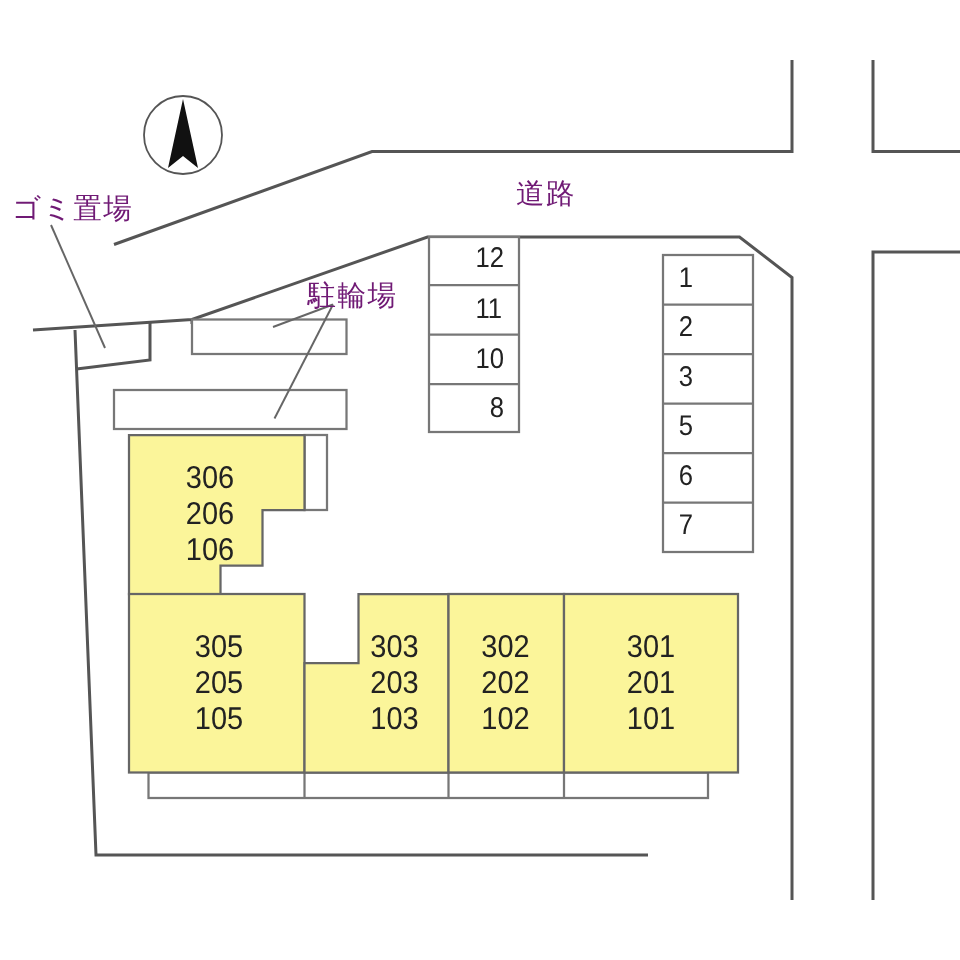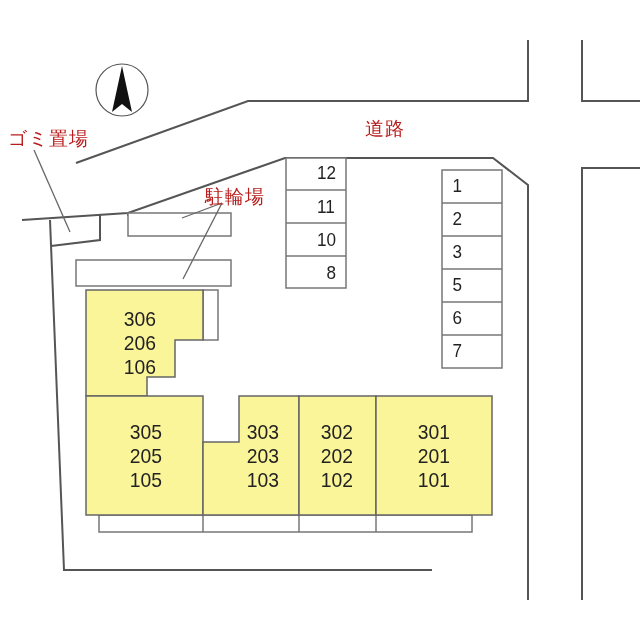--- a/index.html
+++ b/index.html
@@ -1,18 +1,18 @@
 <!DOCTYPE html>
 <html><head>
 <meta charset="utf-8">
 <style>
   html, body { margin: 0; padding: 0; background: #ffffff; }
   body { width: 640px; height: 640px; position: relative; overflow: hidden; font-family: "DejaVu Sans", sans-serif; }
   svg { position: absolute; left: 0; top: 0; }
-  .lbl { position: absolute; color: #b91c1c; white-space: nowrap; }
+  .lbl { position: absolute; color: #701a75; white-space: nowrap; }
   .jp { font-size: 19px; letter-spacing: 1px; }
   .num { font-family: "Liberation Sans", sans-serif; font-size: 19px; color: #222; transform: scaleX(0.9); }
   .unit { position: absolute; text-align: center; font-family: "Liberation Sans", sans-serif; font-size: 21px; line-height: 24px; color: #222; transform: scaleX(0.92); }
   .unit span { display: block; }
 </style>
 </head>
 <body>
 
 <svg width="640" height="640" viewBox="0 0 640 640">
   <g fill="none" stroke="#555" stroke-width="2">
@@ -66,21 +66,21 @@
   <g fill="#FBF59A" stroke="#666" stroke-width="1.5">
     <polygon points="86,290 203,290 203,340 175,340 175,377 147,377 147,396 86,396"></polygon>
     <rect x="86" y="396" width="117" height="119"></rect>
     <polygon points="203,442 239,442 239,396 299,396 299,515 203,515"></polygon>
     <rect x="299" y="396" width="77" height="119"></rect>
     <rect x="376" y="396" width="116" height="119"></rect>
   </g>
 </svg>
 
 <div class="lbl jp" style="left:8px;top:126px;">ゴミ置場</div>
-<div class="lbl jp" style="left:365px;top:116px;">道路</div>
+<div class="lbl jp" style="left:344px;top:116px;">道路</div>
 <div class="lbl jp" style="left:205px;top:184px;font-family:Liberation Mono, monospace;">駐輪場</div>
 
 <div class="lbl num" style="left:316px;top:162px;">12</div>
 <div class="lbl num" style="left:316px;top:196px;">11</div>
 <div class="lbl num" style="left:316px;top:229px;">10</div>
 <div class="lbl num" style="left:326px;top:262px;">8</div>
 
 <div class="lbl num" style="left:452px;top:175px;">1</div>
 <div class="lbl num" style="left:452px;top:208px;">2</div>
 <div class="lbl num" style="left:452px;top:241px;">3</div>

